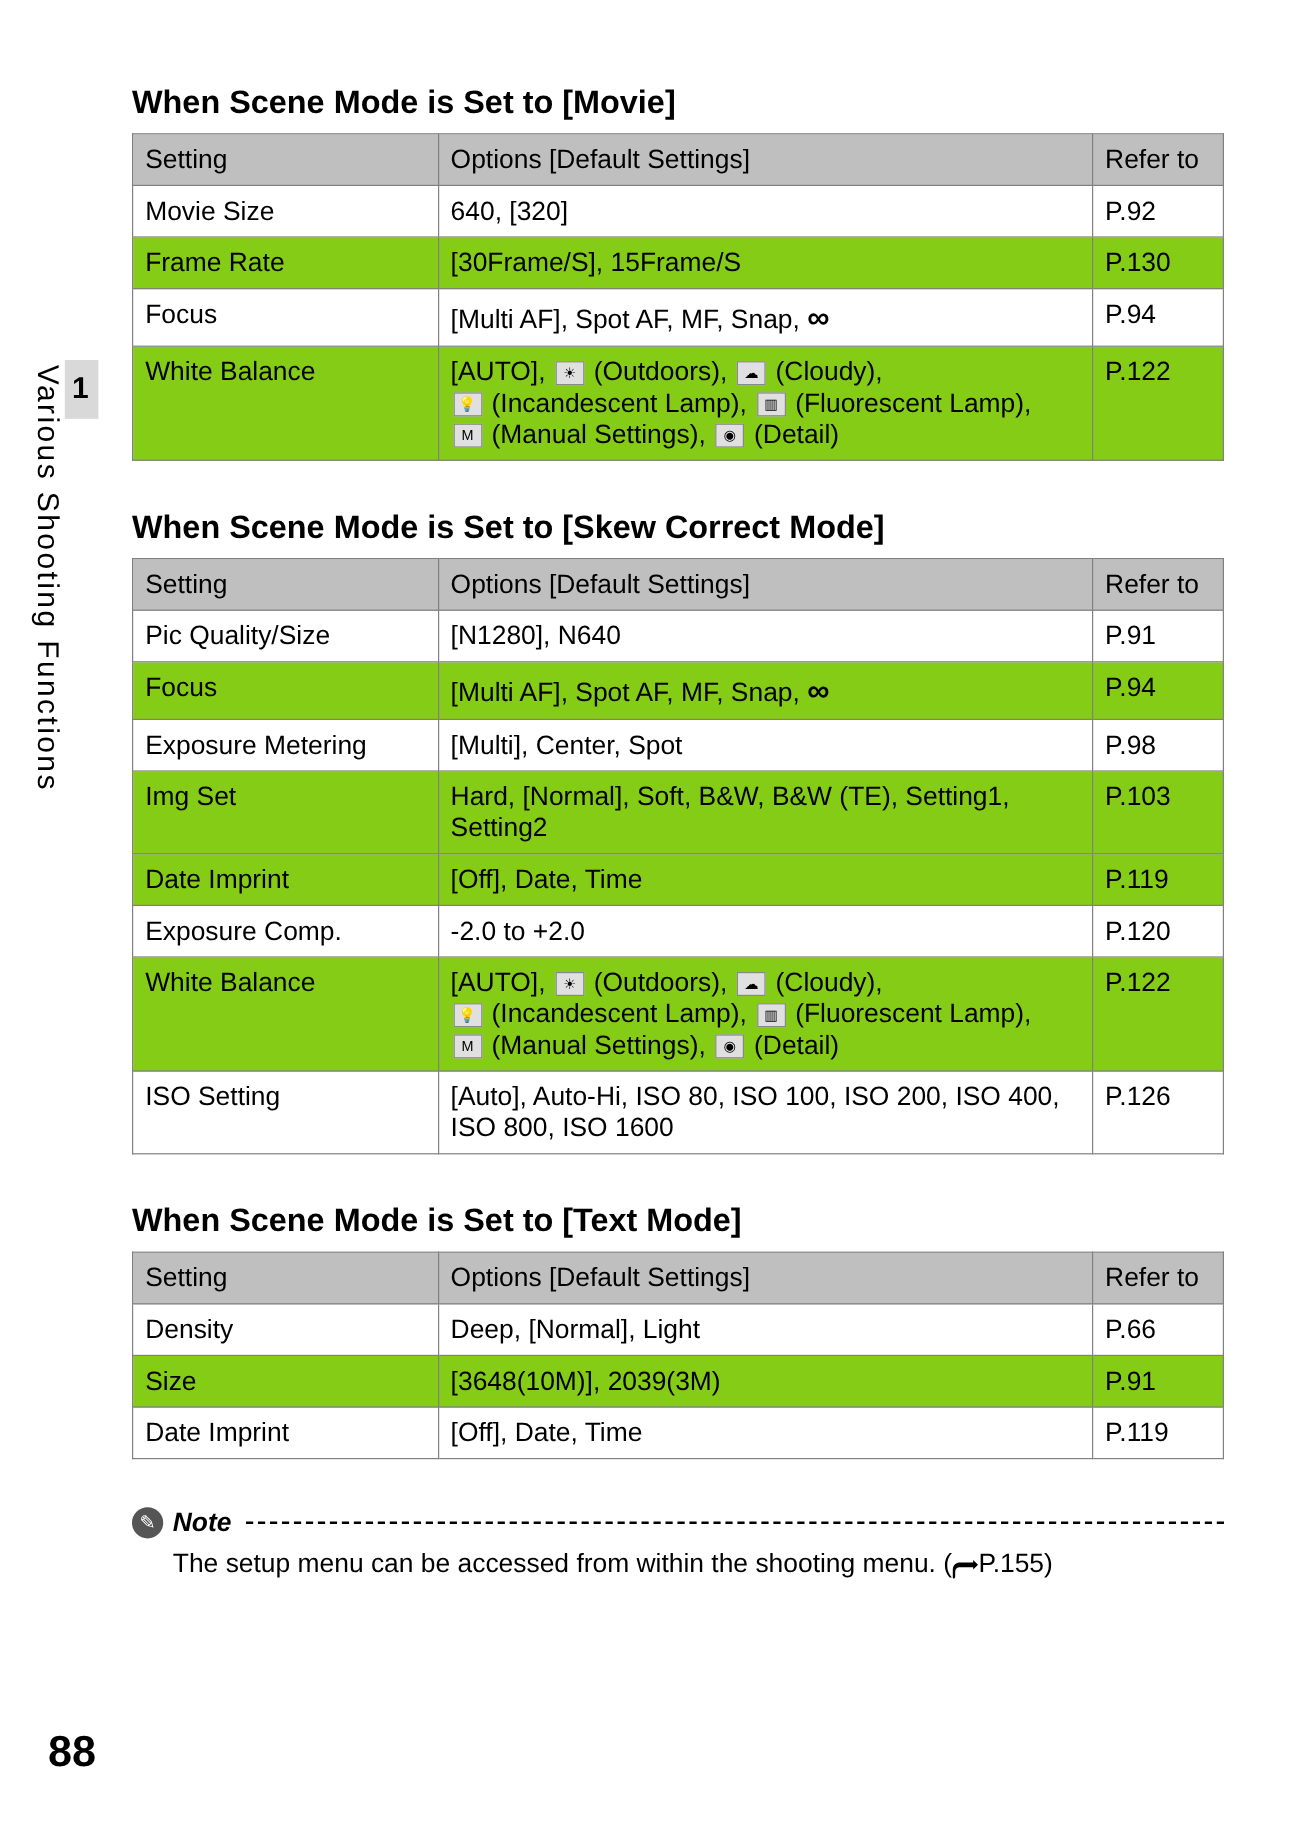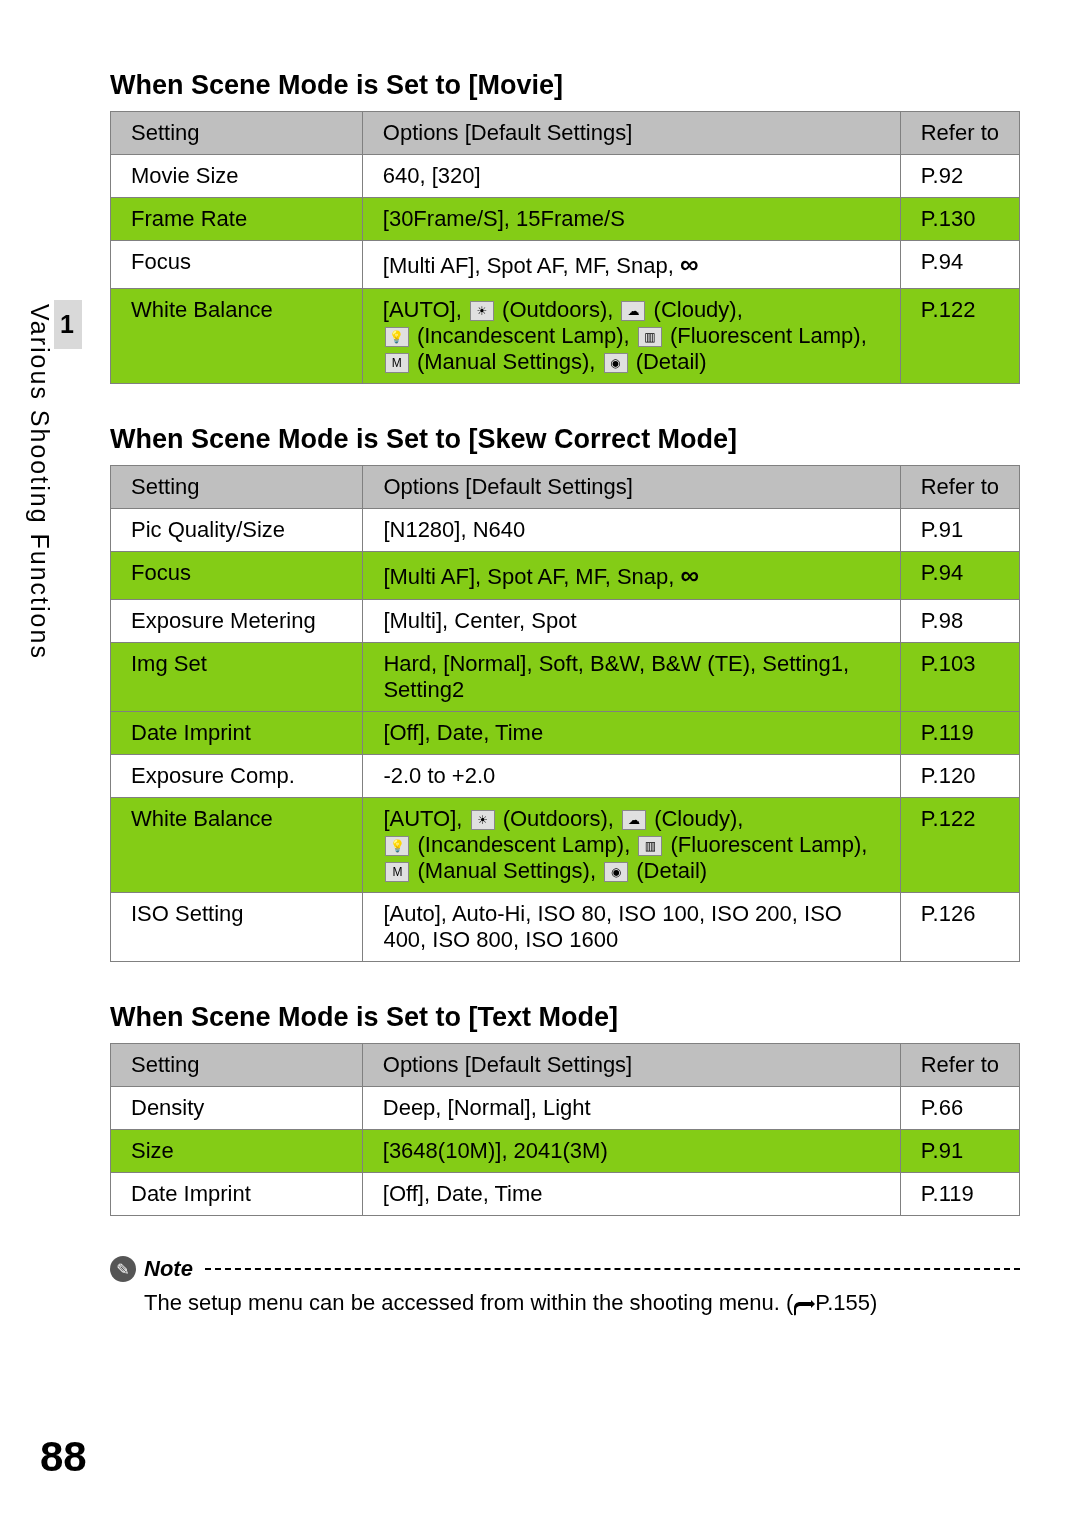--- a/index.html
+++ b/index.html
@@ -43,21 +43,21 @@
     margin: 10px 0 10px 0;
   }
   table.settings {
     width: 100%;
     border-collapse: collapse;
     font-size: 22px;
     margin-bottom: 40px;
   }
   table.settings th, table.settings td {
     border: 1px solid #808080;
-    padding: 8px 20px;
+    padding: 8px 10px;
     text-align: left;
     vertical-align: top;
   }
   table.settings th {
     background: #bfbfbf;
     font-weight: normal;
   }
   table.settings tr.shade td {
     background: #84cc16;
   }
@@ -96,21 +96,21 @@
     margin-left: 4px;
   }
   .note-text {
     margin-left: 34px;
     margin-top: 8px;
   }
   .page-number {
     position: absolute;
     left: 40px;
     bottom: 40px;
-    font-size: 42px;
+    font-size: 36px;
     font-weight: 900;
   }
   .wb-icon {
     display: inline-block;
     vertical-align: middle;
     width: 22px;
     height: 18px;
     background: #e0e0e0;
     border: 1px solid #888;
     margin: 0 2px;
@@ -232,21 +232,21 @@
           </tr>
         </thead>
         <tbody>
           <tr>
             <td class="col-setting">Density</td>
             <td class="col-options">Deep, [Normal], Light</td>
             <td class="col-ref">P.66</td>
           </tr>
           <tr class="shade">
             <td class="col-setting">Size</td>
-            <td class="col-options">[3648(10M)], 2041(3M)</td>
+            <td class="col-options">[3648(10M)], 2039(3M)</td>
             <td class="col-ref">P.91</td>
           </tr>
           <tr>
             <td class="col-setting">Date Imprint</td>
             <td class="col-options">[Off], Date, Time</td>
             <td class="col-ref">P.119</td>
           </tr>
         </tbody>
       </table>
     </div>

